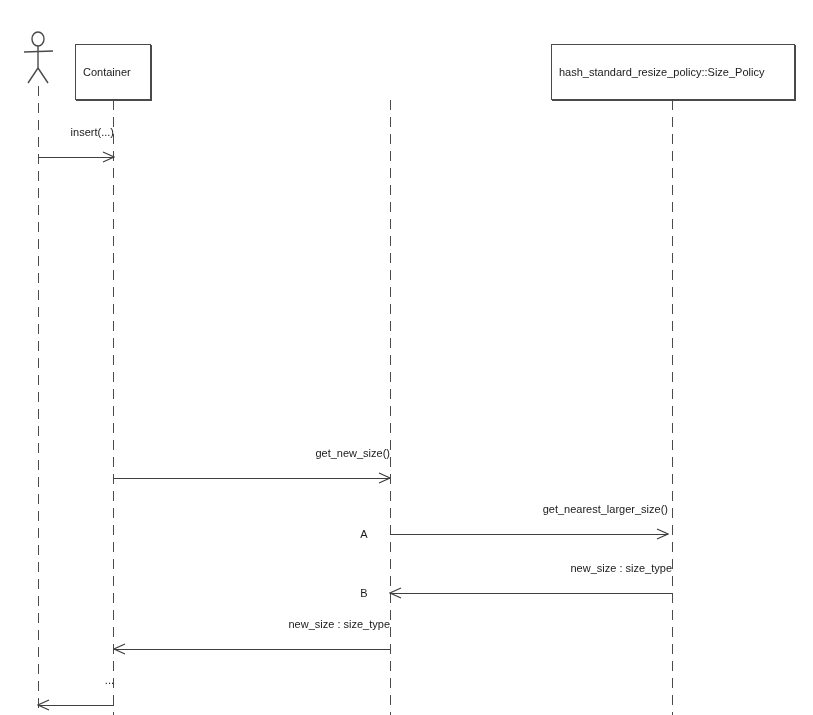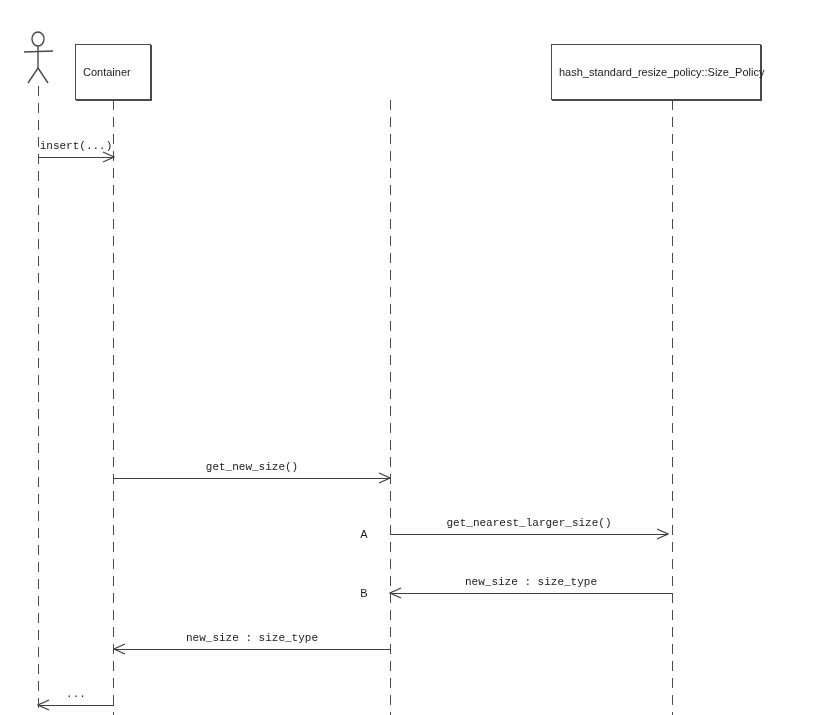--- a/index.html
+++ b/index.html
@@ -29,21 +29,21 @@
     border: 1px solid #4a4a4a;
     box-shadow: 1px 1px 0 #4a4a4a;
     display: flex;
     align-items: center;
     padding-left: 7px;
     white-space: nowrap;
     z-index: 2;
   }
   #box-container { left: 75px;  width: 76px;  }
   #box-policy    { left: 287px; width: 207px; }
-  #box-sizepolicy{ left: 551px; width: 210px; }
+  #box-sizepolicy{ left: 551px; width: 244px; }
 
   
   .lifeline {
     position: absolute;
     width: 1px;
     background: repeating-linear-gradient(
       to bottom,
       #4a4a4a 0px, #4a4a4a 10px,
       transparent 10px, transparent 17px);
     z-index: 1;
@@ -71,26 +71,25 @@
   }
   .msg-line {
     position: absolute;
     left: 0;
     right: 0;
     top: 0;
     border-top: 1px solid #3f3f3f;
   }
   .msg-label {
     position: absolute;
-    bottom: 5px;
+    bottom: 19px;
     left: 0;
     right: 0;
-    text-align: center;
+    text-align: right;
     white-space: nowrap;
-    font-family: Liberation Mono, monospace;
   }
   .msg-marker {
     position: absolute;
     top: -7px;
     left: -38px;
     width: 24px;
     line-height: 14px;
     text-align: center;
   }
   .ah {

